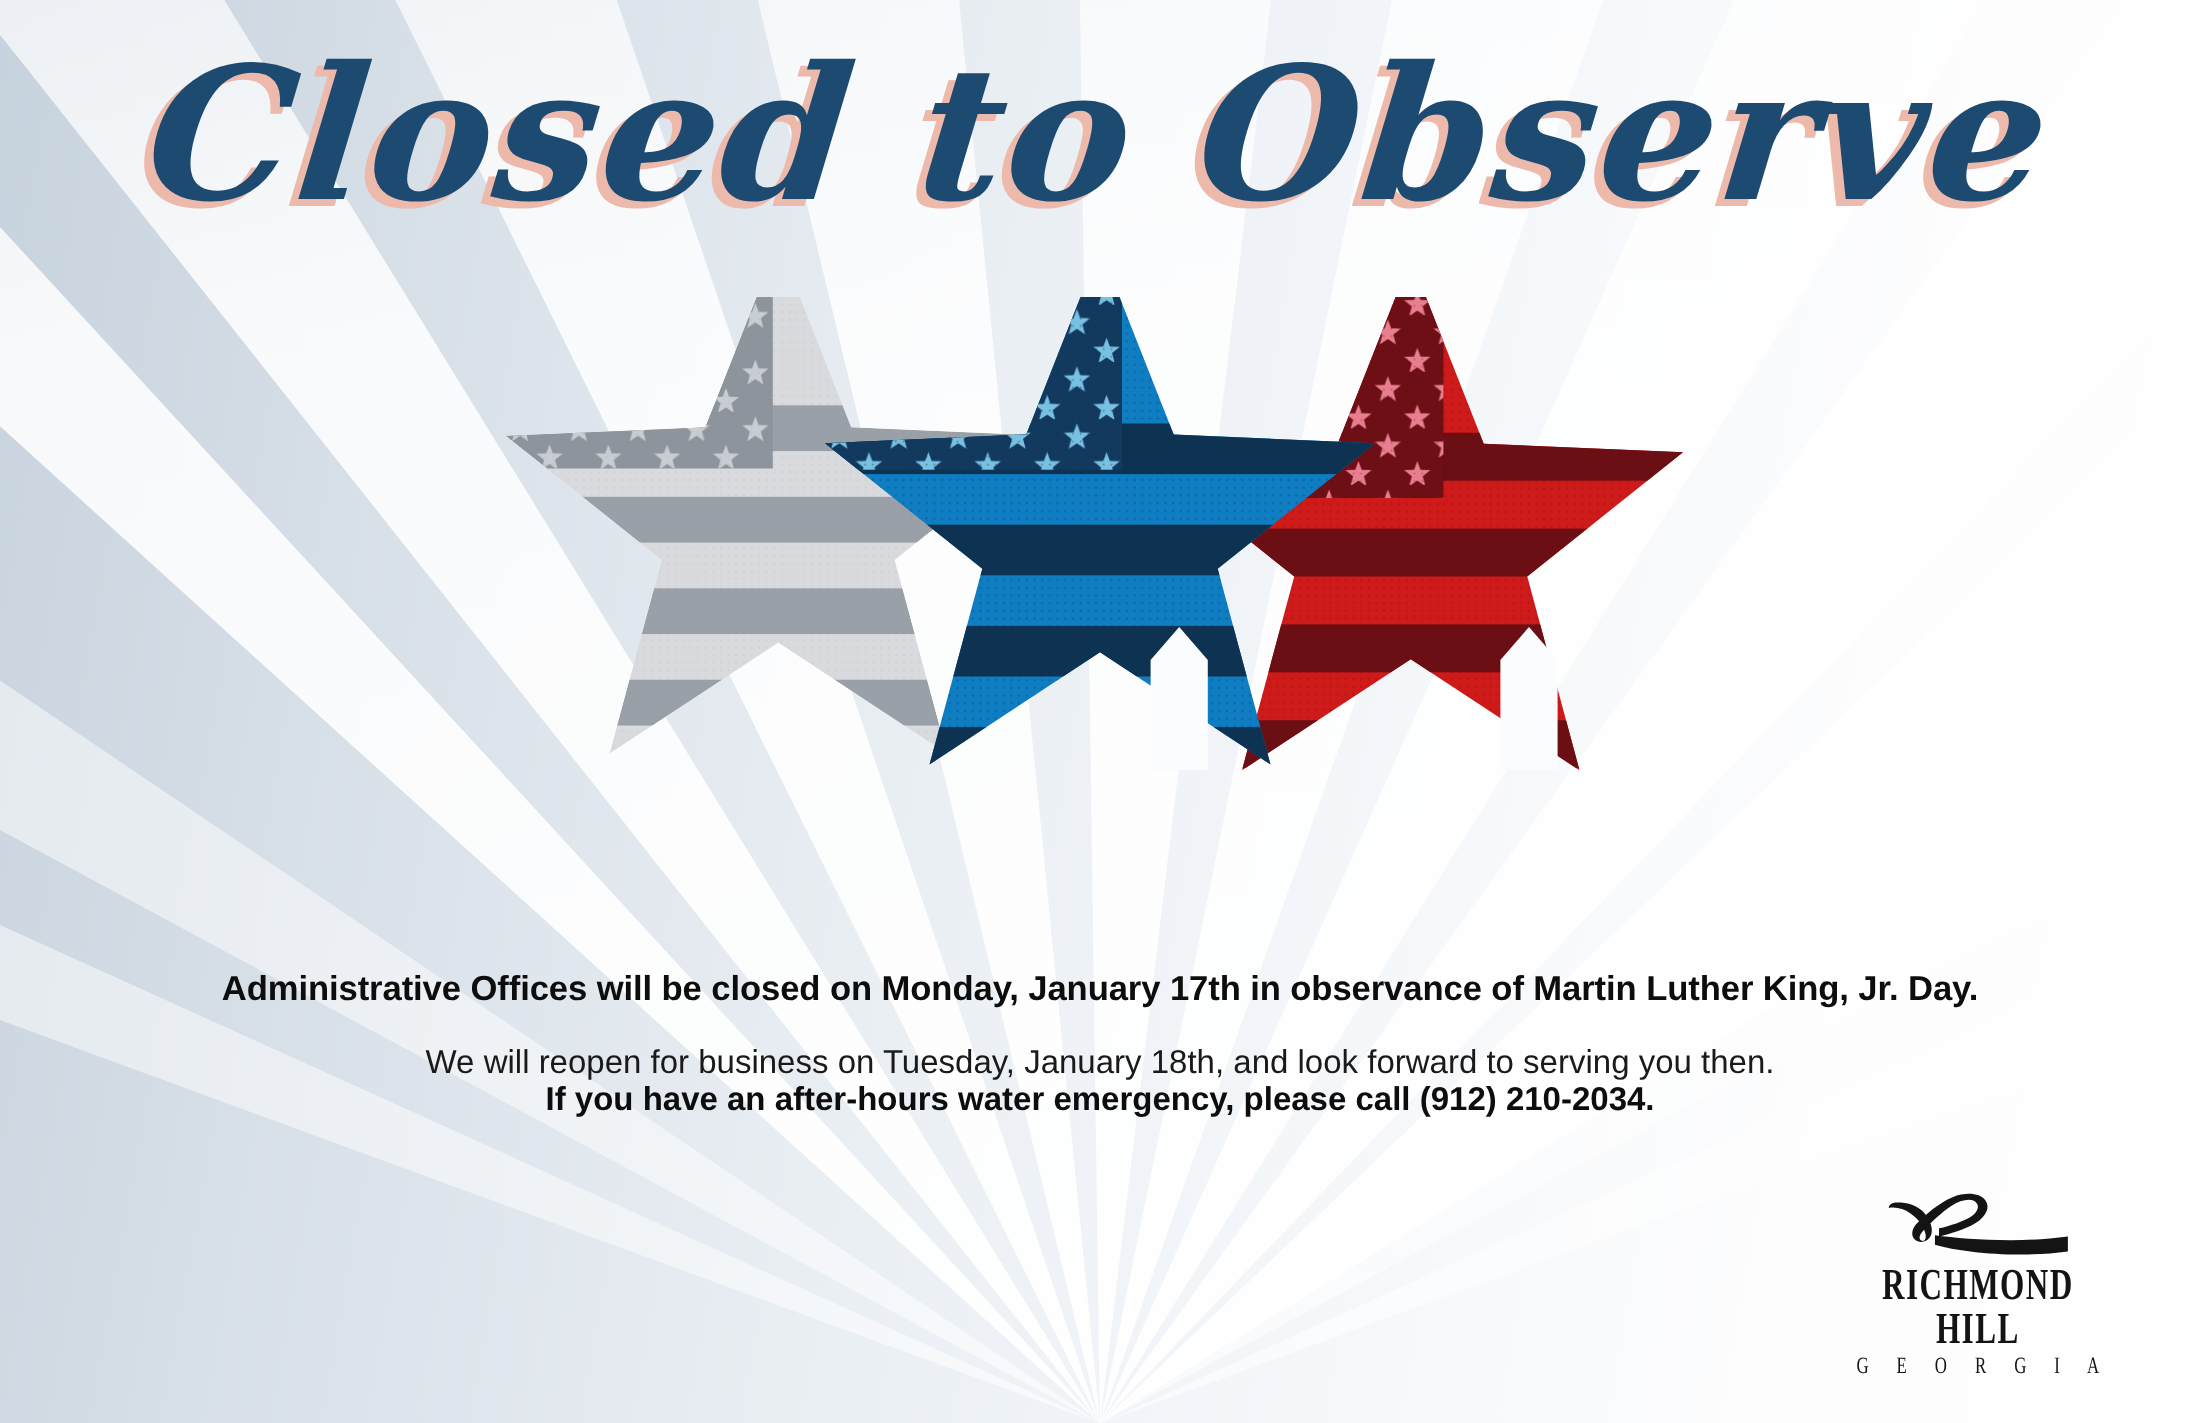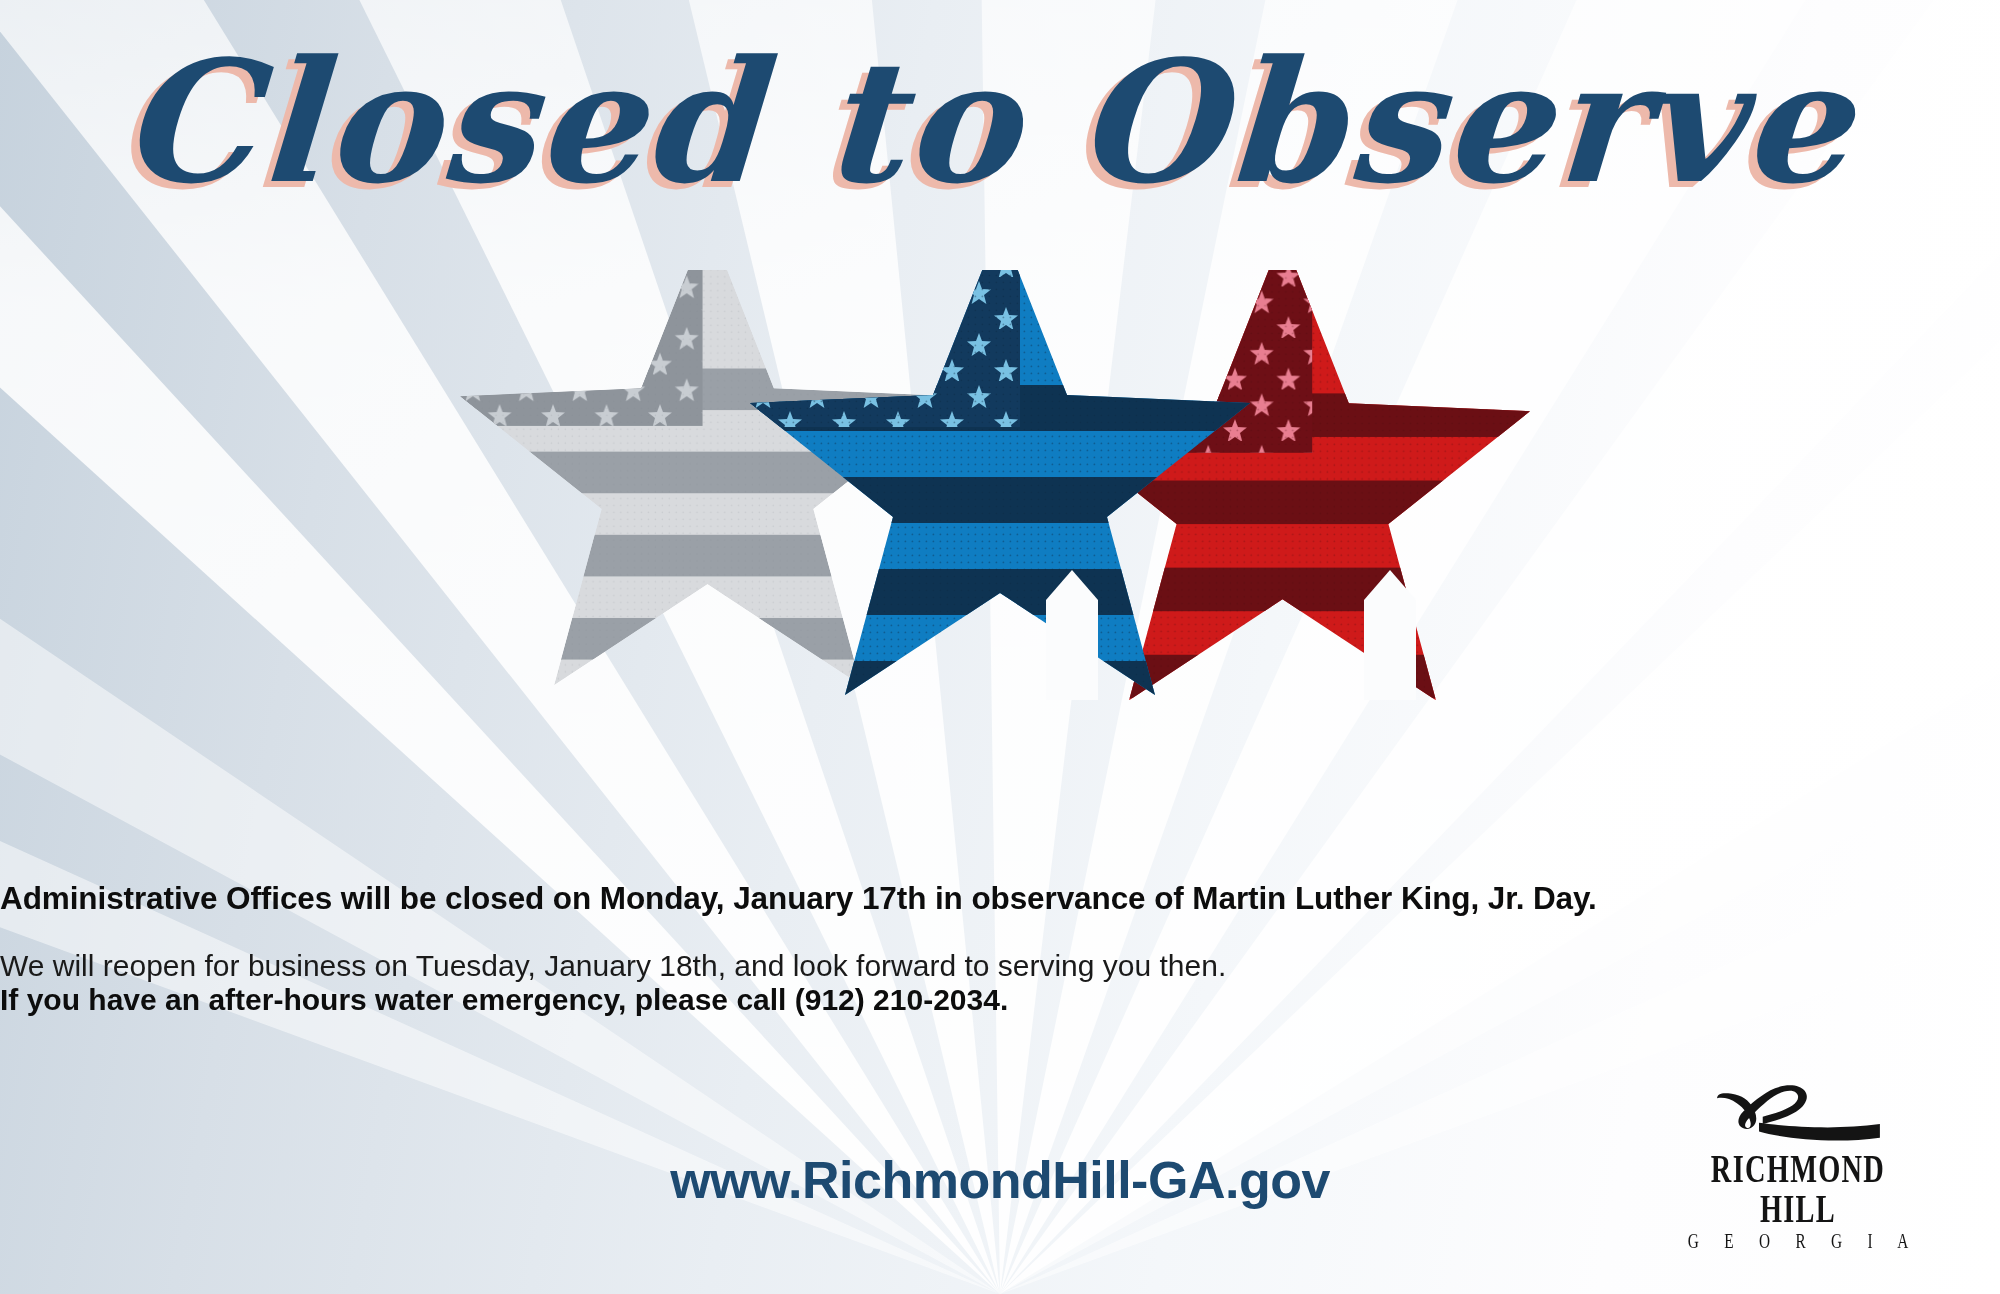--- a/index.html
+++ b/index.html
@@ -94,20 +94,21 @@
     transform: scaleX(0.78) scaleY(1.18);
     white-space: nowrap;
   }
 
   
   .copy {
     position: absolute;
     left: 0; right: 0;
     top: 880px;
     z-index: 35;
+    text-align: center;
   }
   .copy .line1 {
     font-size: 31.5px;
     font-weight: bold;
     color: #0d0d0d;
     letter-spacing: -0.1px;
     margin-bottom: 32px;
   }
   .copy .line2 {
     font-size: 30px;
@@ -298,21 +299,20 @@
     </svg>
   </div>
 
 
   <div class="copy">
     <div class="line1">Administrative Offices will be closed on Monday, January 17th in observance of Martin Luther King, Jr. Day.</div>
     <div class="line2">We will reopen for business on Tuesday, January 18th, and look forward to serving you then.</div>
     <div class="line3">If you have an after-hours water emergency, please call (912) 210-2034.</div>
   </div>
 
-  <div class="website">www.RichmondHill-GA.gov</div>
 
   <div class="logo">
     <svg class="mark" viewBox="0 0 300 120" xmlns="http://www.w3.org/2000/svg">
       <path d="M18,36 C18,30 24,27 36,28 C52,29 66,36 74,48 C82,60 84,72 78,80 C73,87 62,88 56,82 C50,76 52,66 60,58 C72,46 92,28 112,20 C132,12 152,14 160,24 C168,34 162,48 146,58 C130,68 108,74 92,78 L92,66 C108,62 128,56 140,48 C150,41 152,32 146,27 C139,21 124,24 110,33 C96,42 80,58 70,68 C62,76 62,82 66,84 C70,86 74,82 72,74 C70,64 62,52 50,44 C40,37 28,34 18,36 Z" fill="#141414"></path>
       <path d="M86,76 C130,82 210,88 282,78 L282,100 C210,110 128,102 86,90 Z" fill="#141414"></path>
     </svg>
     <div class="name">RICHMOND HILL</div>
     <div class="state">G E O R G I A</div>
   </div>
 

